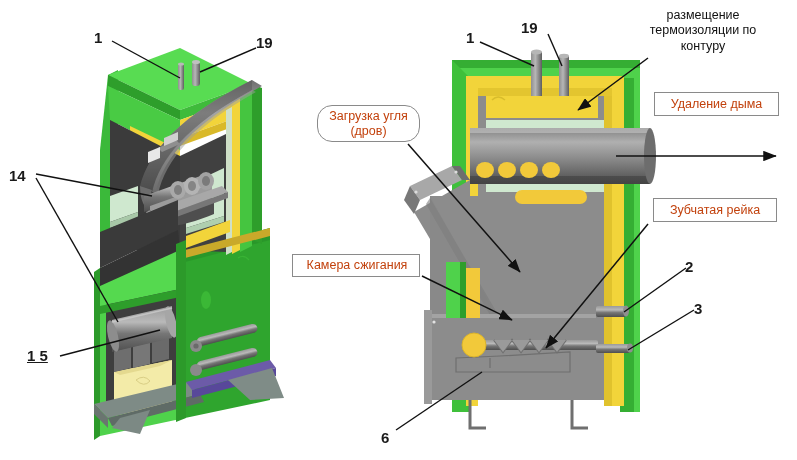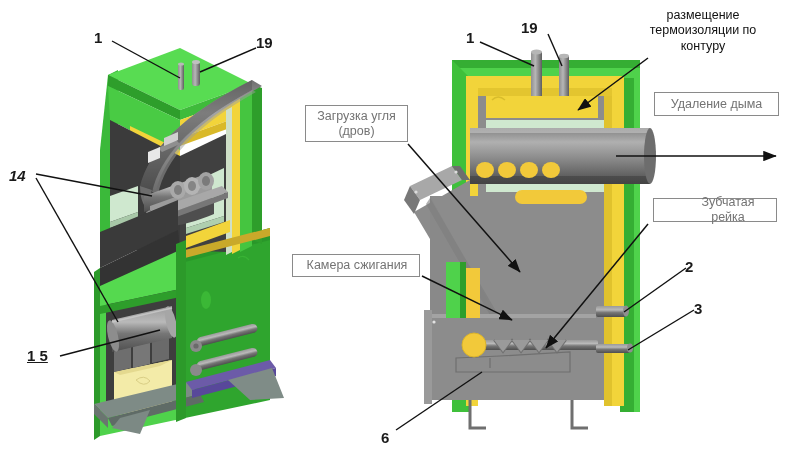--- a/index.html
+++ b/index.html
@@ -14,21 +14,21 @@
     font-family:"Liberation Sans","DejaVu Sans",sans-serif;
     font-weight:bold;font-size:15px;color:#1a1a1a;
     line-height:1;white-space:nowrap;
   }
   .label-box{
     position:absolute;
     box-sizing:border-box;
     border:1px solid #8a8a8a;
     background:#ffffff;
     font-family:"Liberation Sans","DejaVu Sans",sans-serif;
-    font-size:12.5px;color:#737373;
+    font-size:12.5px;color:#c2410c;
     display:flex;align-items:center;justify-content:center;
     text-align:center;line-height:1.18;
     padding:2px 6px;
     white-space:pre-line;
   }
   .label-plain{
     position:absolute;
     font-family:Liberation Sans, sans-serif;
     font-size:12.5px;color:#111;
     text-align:center;line-height:1.22;
@@ -317,34 +317,34 @@
 
     <line x1="408" y1="144" x2="520" y2="272"></line>
 
     <line x1="422" y1="276" x2="512" y2="320"></line>
   </g>
 
 </svg>
 
 <div class="callout-num" style="left:94px;  top:30px;">1</div>
 <div class="callout-num" style="left:256px; top:35px;">19</div>
-<div class="callout-num" style="left:9px;   top:168px;font-style:italic;">14</div>
+<div class="callout-num" style="left:9px;   top:168px;">14</div>
 <div class="callout-num" style="left:27px;  top:348px;text-decoration:underline;">1 5</div>
 <div class="callout-num" style="left:466px; top:30px;">1</div>
 <div class="callout-num" style="left:521px; top:20px;">19</div>
 <div class="callout-num" style="left:685px; top:259px;">2</div>
 <div class="callout-num" style="left:694px; top:301px;">3</div>
 <div class="callout-num" style="left:381px; top:430px;">6</div>
 
-<div class="label-box" style="left:305px; top:105px; width:103px; height:37px;">Загрузка угля
+<div class="label-box" style="left:317px; top:105px; width:103px; height:37px;border-radius:15px;">Загрузка угля
 (дров)</div>
 
 <div class="label-box" style="left:292px; top:254px; width:128px; height:23px;padding-left:8px;">Камера сжигания</div>
 
 <div class="label-plain" style="left:628px; top:8px; width:150px;">размещение
 термоизоляции по
 контуру</div>
 
 <div class="label-box" style="left:654px; top:92px; width:125px; height:24px;">Удаление дыма</div>
 
-<div class="label-box" style="left:653px; top:198px; width:124px; height:24px;padding-left:32px;">Зубчатая рейка</div>
+<div class="label-box" style="left:653px; top:198px; width:124px; height:24px;">Зубчатая рейка</div>
 
 </div>
 
 </body></html>

